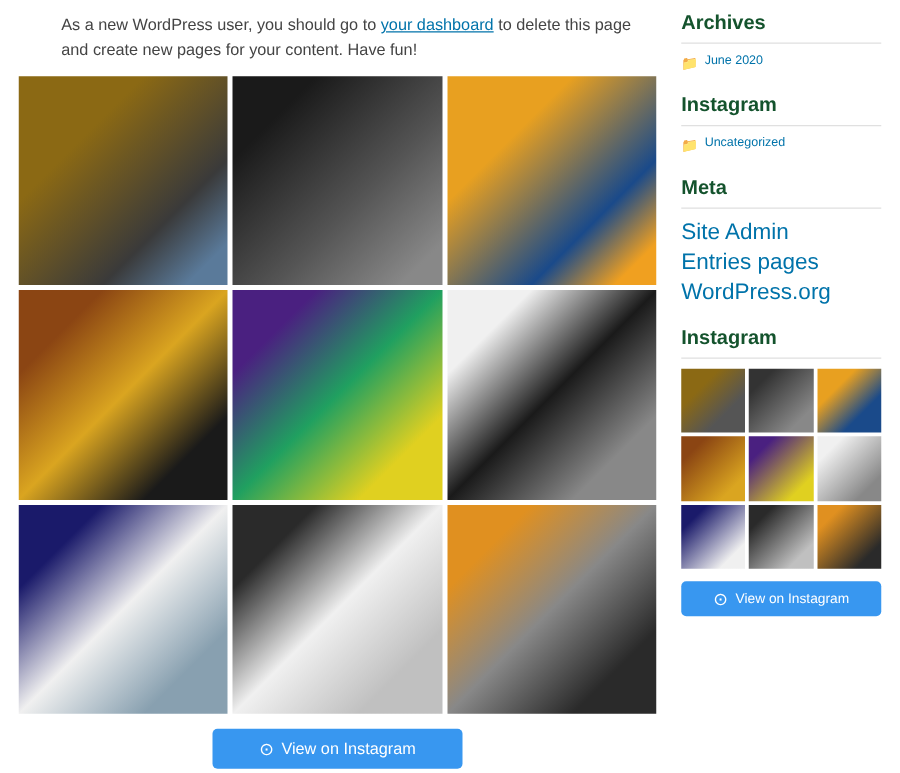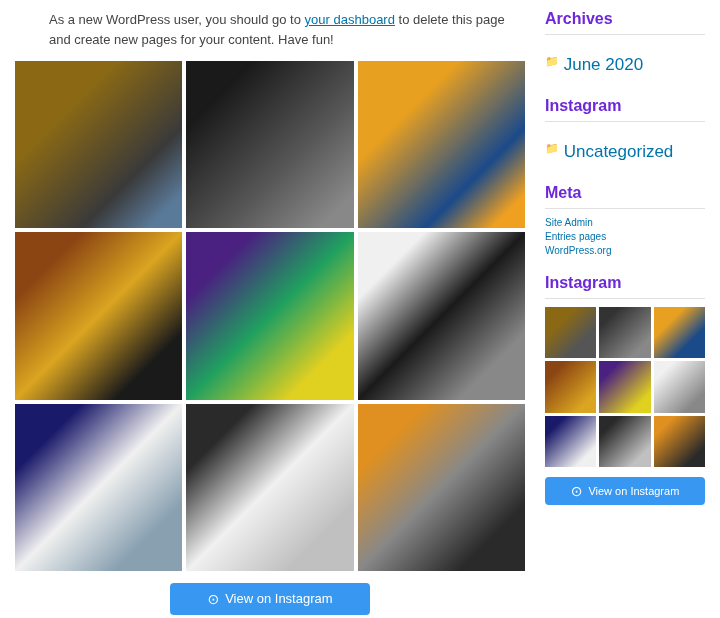--- a/index.html
+++ b/index.html
@@ -10,25 +10,25 @@
     .notice-text a { color: #0073aa; text-decoration: underline; }
     .instagram-grid { display: grid; grid-template-columns: repeat(3, 1fr); gap: 4px; margin-bottom: 12px; }
     .grid-image { width: 100%; aspect-ratio: 1; object-fit: cover; background-color: #ccc; overflow: hidden; }
     .view-on-instagram-btn { display: flex; align-items: center; justify-content: center; margin: 0 auto; background: #3897f0; color: #fff; border: none; border-radius: 4px; padding: 8px 20px; font-size: 13px; cursor: pointer; gap: 6px; width: 200px; }
     .view-on-instagram-btn .ig-icon { font-size: 14px; }
     .btn-center { text-align: center; }
 
     
     .sidebar { width: 160px; flex-shrink: 0; font-size: 13px; }
     .sidebar-section { margin-bottom: 18px; }
-    .sidebar-title { font-size: 16px; font-weight: 600; color: #6d28d9; margin-bottom: 8px; padding-bottom: 6px; border-bottom: 1px solid #e0e0e0; }
-    .sidebar-link { color: #0073aa; text-decoration: none; display: block; margin-bottom: 4px; font-size: 17px; margin-top: 12px; }
+    .sidebar-title { font-size: 16px; font-weight: 600; color: #14532d; margin-bottom: 8px; padding-bottom: 6px; border-bottom: 1px solid #e0e0e0; }
+    .sidebar-link { color: #0073aa; text-decoration: none; display: block; margin-bottom: 4px; font-size: 10px; }
     .sidebar-item-with-icon { display: flex; align-items: center; gap: 5px; margin-bottom: 4px; }
     .folder-icon { color: #999; font-size: 11px; }
-    .meta-links a { display: block; margin-bottom: 3px; color: #0073aa; text-decoration: none; font-size: 10px; }
+    .meta-links a { display: block; margin-bottom: 3px; color: #0073aa; text-decoration: none; font-size: 18px; }
 
     
     .quad-grid { display: grid; grid-template-columns: repeat(3, 1fr); gap: 3px; margin-bottom: 10px; }
     .quad-img { width: 100%; aspect-ratio: 1; background: #aaa; overflow: hidden; }
 
     
     .img-1 { background: linear-gradient(135deg, #8B6914 30%, #3a3a3a 70%, #5a7a9a 90%); }
     .img-2 { background: linear-gradient(135deg, #1a1a1a 20%, #555 60%, #888 90%); }
     .img-3 { background: linear-gradient(135deg, #e8a020 30%, #1a4a8a 70%, #f0a020 90%); }
     .img-4 { background: linear-gradient(135deg, #8B4513 20%, #DAA520 50%, #1a1a1a 80%); }

